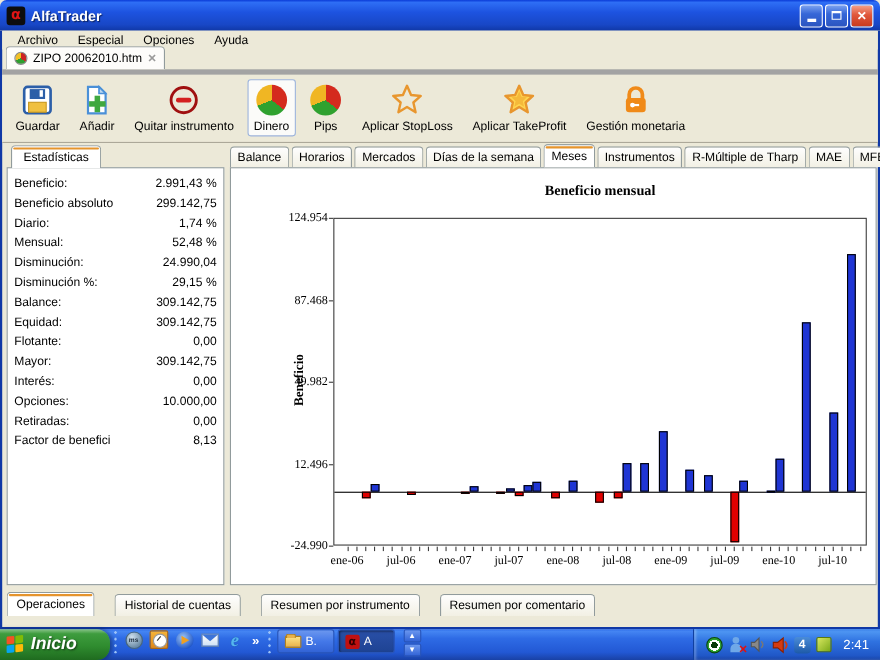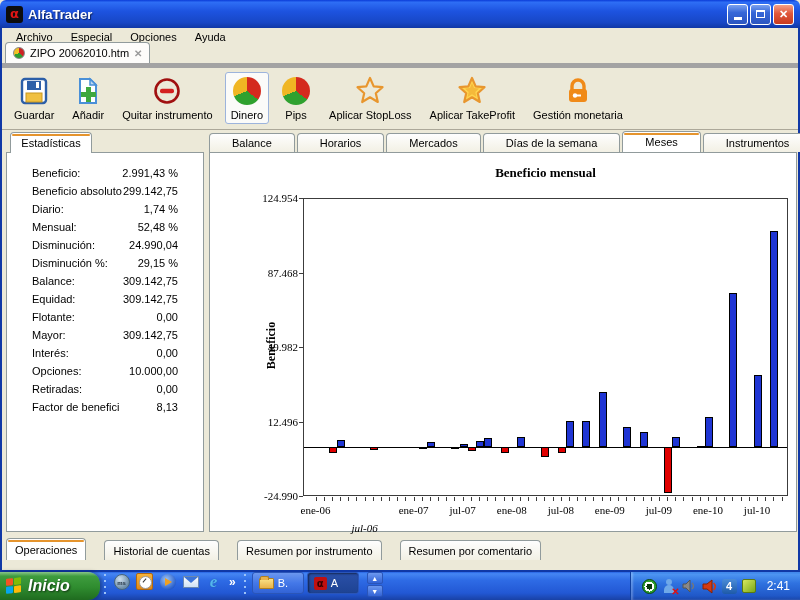--- a/index.html
+++ b/index.html
@@ -48,26 +48,26 @@
   .pie-big { width:28px; height:28px; border-radius:50%;
     background:conic-gradient(#D42A1E 0deg 128deg,#2FA12F 128deg 248deg,#F0B623 248deg 360deg); }
 
   
   .stats-tab { position:absolute; left:8px; top:104px; width:82px; height:21px; background:#fff;
     border:1px solid #919B9C; border-bottom:none; border-radius:4px 4px 0 0; z-index:3;
     display:flex; align-items:center; justify-content:center; }
   .stats-tab:before { content:""; position:absolute; left:1px; right:1px; top:1px; height:2px; background:#E5942D; border-radius:2px; }
   .stats-panel { position:absolute; left:4px; top:124px; width:198px; height:380px; background:#fff;
     border:1px solid #919B9C; z-index:2; padding-top:8px; }
-  .srow { display:flex; justify-content:space-between; padding:0 25px; height:18px; align-items:flex-end; }
+  .srow { display:flex; justify-content:space-between; padding:0 6px; height:18px; align-items:flex-start; }
 
   
   .chart-tabs { position:absolute; left:207px; top:103px; width:588px; height:21px; display:flex; align-items:flex-end; gap:2px; z-index:3; }
   .ctab { height:19px; background:linear-gradient(180deg,#FEFEFE,#F2F0E4); border:1px solid #919B9C; border-bottom:none;
-    border-radius:4px 4px 0 0; padding:0 22px; display:flex; align-items:center; white-space:nowrap; position:relative; }
+    border-radius:4px 4px 0 0; padding:0 6px; display:flex; align-items:center; white-space:nowrap; position:relative; }
   .ctab.selected { height:21px; background:#fff; z-index:4; }
   .ctab.selected:before { content:""; position:absolute; left:1px; right:1px; top:1px; height:2px; background:#E5942D; border-radius:2px; }
 
   
   .chart-panel { position:absolute; left:207px; top:124px; width:588px; height:380px; background:#fff; border:1px solid #919B9C; z-index:2; }
   .chart-title { position:absolute; left:93px; top:12px; width:485px; text-align:center;
     font-family:"Liberation Serif", serif; font-weight:bold; font-size:13px; color:#000; }
   .ylabel { position:absolute; left:38px; top:185px; transform:rotate(-90deg); transform-origin:center;
     font-family:"Liberation Serif", serif; font-weight:bold; font-size:12px; }
   .plot { position:absolute; left:93px; top:45px; width:485px; height:298px; border:1px solid #3c3c3c; background:#fff; }
@@ -430,21 +430,21 @@
         <div class="xtick-mark" style="left: 506.124px; top: 344px;"></div>
         <div class="xtick-mark" style="left: 514.3px; top: 344px;"></div>
         <div class="xtick-mark" style="left: 522.476px; top: 344px;"></div>
         <div class="xtick-mark" style="left: 530.652px; top: 344px;"></div>
         <div class="xtick-mark" style="left: 538.828px; top: 344px;"></div>
         <div class="xtick-mark" style="left: 547.004px; top: 344px;"></div>
         <div class="xtick-mark" style="left: 555.18px; top: 344px;"></div>
         <div class="xtick-mark" style="left: 563.356px; top: 344px;"></div>
         <div class="xtick-mark" style="left: 571.532px; top: 344px;"></div>
         <div class="xtick-label" style="left: 82.5px; top: 351px;">ene-06</div>
-        <div class="xtick-label" style="left: 131.556px; top: 369px; font-style: italic;">jul-06</div>
+        <div class="xtick-label" style="left: 131.556px; top: 351px;">jul-06</div>
         <div class="xtick-label" style="left: 180.612px; top: 351px;">ene-07</div>
         <div class="xtick-label" style="left: 229.668px; top: 351px;">jul-07</div>
         <div class="xtick-label" style="left: 278.724px; top: 351px;">ene-08</div>
         <div class="xtick-label" style="left: 327.78px; top: 351px;">jul-08</div>
         <div class="xtick-label" style="left: 376.836px; top: 351px;">ene-09</div>
         <div class="xtick-label" style="left: 425.892px; top: 351px;">jul-09</div>
         <div class="xtick-label" style="left: 474.948px; top: 351px;">ene-10</div>
         <div class="xtick-label" style="left: 524.004px; top: 351px;">jul-10</div>
       </div>
   </div>

